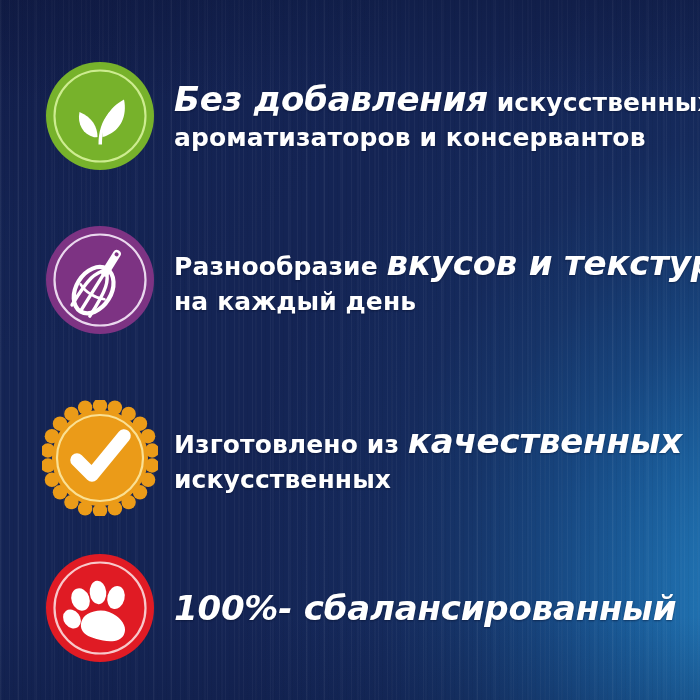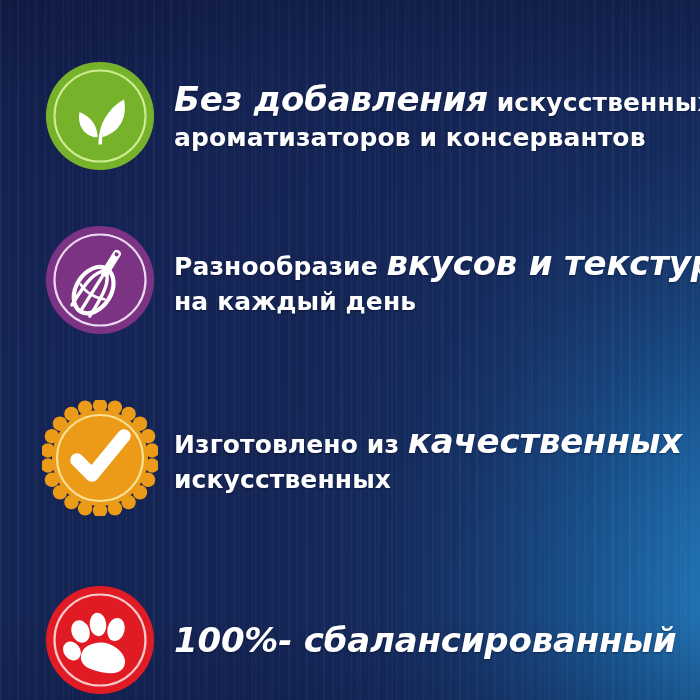--- a/index.html
+++ b/index.html
@@ -199,21 +199,21 @@
           <circle cx="58" cy="58" r="43" fill="none" stroke="#fbe49a" stroke-width="2.2" opacity="0.95"></circle>
           <path d="M35 60 L50 75 L82 36" fill="none" stroke="#ffffff" stroke-width="13.5" stroke-linecap="round" stroke-linejoin="round"></path>
         </svg>
       </div>
       <div class="text-col">
         <span class="line"><span class="sm">Изготовлено из </span><span class="lg">качественных</span></span>
         <span class="line line2 sm">искусственных</span>
       </div>
     </div>
 
-    <div class="row" style="top:582px;align-items:center;">
+    <div class="row" style="top:550px;align-items:center;">
       <div class="icon-wrap">
         <svg width="116" height="116" viewBox="0 0 116 116">
           <circle cx="58" cy="58" r="54" fill="#e01b24"></circle>
           <circle cx="58" cy="58" r="45.5" fill="none" stroke="#f9d2d4" stroke-width="2.2" opacity="0.95"></circle>
           <g fill="#ffffff">
             <ellipse cx="38.5" cy="49.5" rx="9.0" ry="11.5" transform="rotate(-20 38.5 49.5)"></ellipse>
             <ellipse cx="56.0" cy="42.5" rx="8.3" ry="11.8" transform="rotate(-5 56 42.5)"></ellipse>
             <ellipse cx="74.0" cy="47.5" rx="8.6" ry="11.6" transform="rotate(14 74 47.5)"></ellipse>
             <ellipse cx="30.0" cy="69.0" rx="8.2" ry="10.0" transform="rotate(-38 30 69)"></ellipse>
             <path d="M45.5 64 C55 58.5 66.5 59.5 74.5 66 C81.5 71.5 85 78 82 84.5

